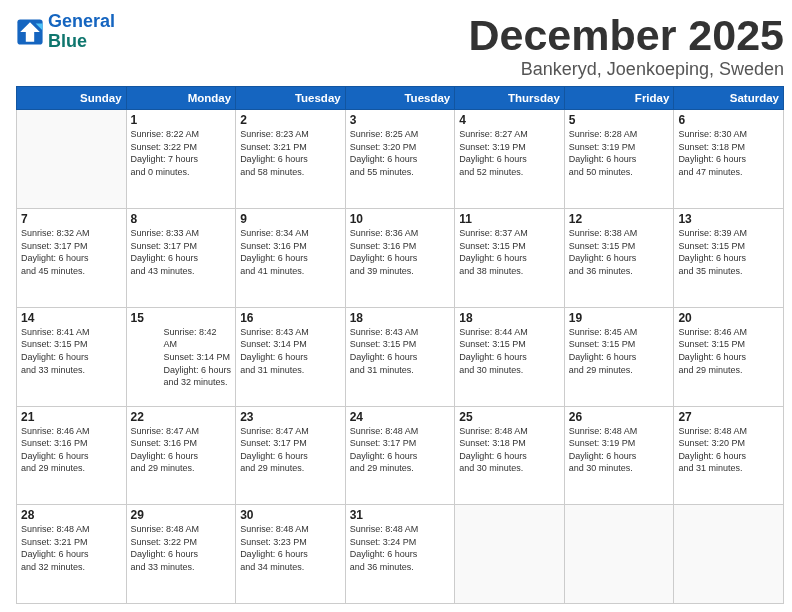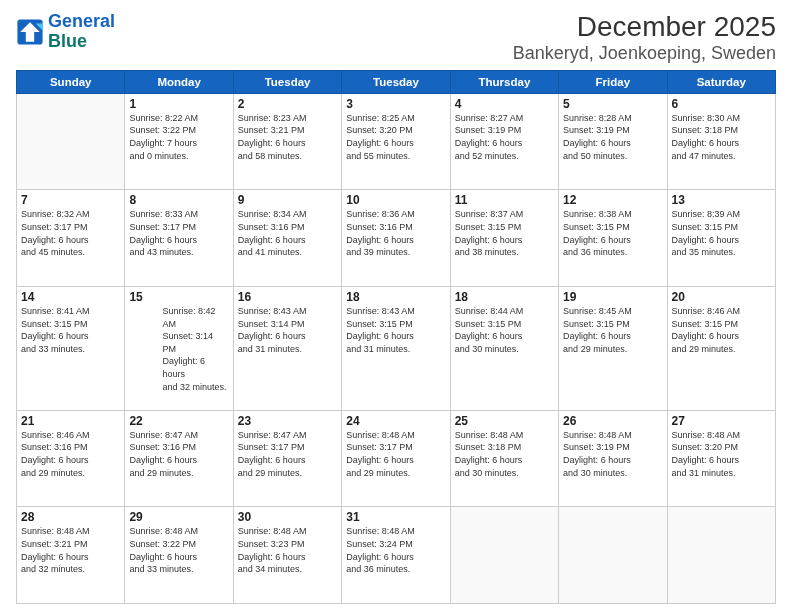--- a/index.html
+++ b/index.html
@@ -6,21 +6,21 @@
     body {
       width: 792px;
       height: 612px;
       font-family: Arial, sans-serif;
       background: #fff;
       overflow: hidden;
     }
     .page {
       width: 792px;
       height: 612px;
-      padding: 12px 16px 8px 16px;
+      padding: 12px 8px 8px 16px;
       display: flex;
       flex-direction: column;
     }
     .header {
       display: flex;
       align-items: flex-start;
       justify-content: space-between;
       margin-bottom: 6px;
     }
     .logo {
@@ -38,43 +38,43 @@
       color: #1565c0;
     }
     .logo-icon {
       width: 28px;
       height: 28px;
     }
     .title-block {
       text-align: right;
     }
     .main-title {
-      font-size: 28px;
-      font-weight: normal;
+      font-size: 43px;
+      font-weight: bold;
       color: #333;
       line-height: 1.1;
     }
     .subtitle {
       font-size: 18px;
       color: #555;
     }
     .calendar {
       flex: 1;
       border: 1px solid #ccc;
       border-collapse: collapse;
       width: 100%;
       table-layout: fixed;
     }
     .calendar th {
       background: #1565c0;
       color: #fff;
       font-size: 11.5px;
       font-weight: bold;
       padding: 5px 4px;
-      text-align: center;
+      text-align: right;
       border: 1px solid #1255a0;
     }
     .calendar td {
       border: 1px solid #ccc;
       vertical-align: top;
       padding: 3px 4px;
       font-size: 9.5px;
       color: #333;
       height: 86px;
     }

